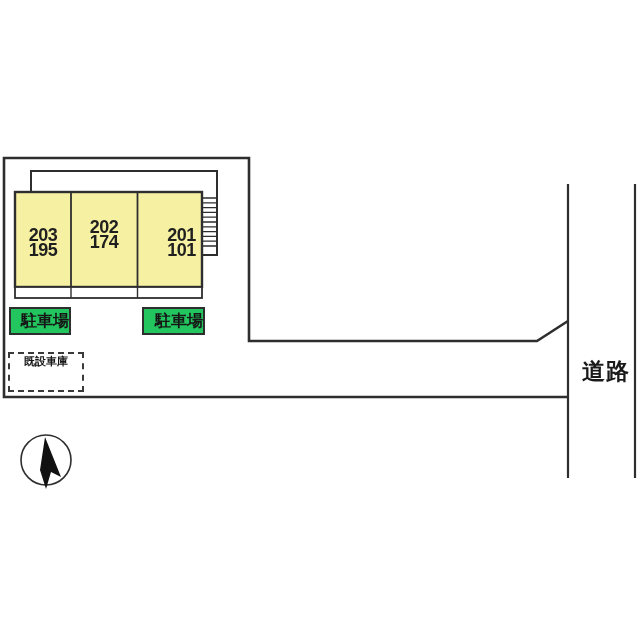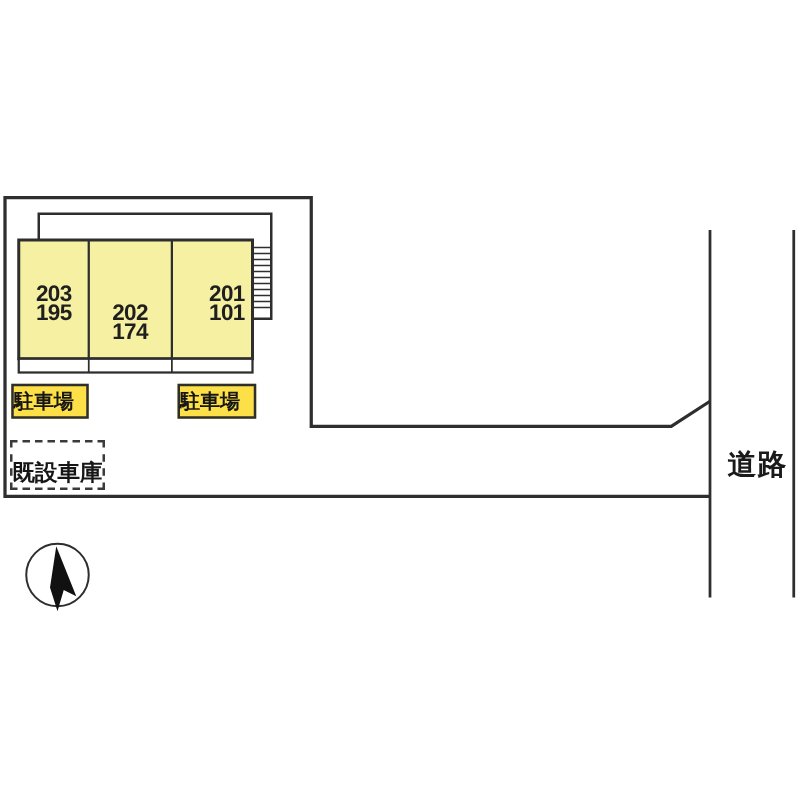--- a/index.html
+++ b/index.html
@@ -8,28 +8,28 @@
     font-family:"Liberation Sans","DejaVu Sans",sans-serif;color:#1c1c1c;
   }
   .stage svg{position:absolute;left:0;top:0;}
   .abs{position:absolute;box-sizing:border-box;}
   .unit-label{
     display:flex;flex-direction:column;align-items:center;justify-content:center;
     padding-top:6px;font-size:18px;line-height:15px;font-weight:700;
     letter-spacing:-0.5px;color:#1f1f1f;z-index:5;
   }
   .tag-box{
-    display:flex;align-items:center;justify-content:flex-start;
-    background:#fde047;border:2px solid #2e2e2e;
+    display:flex;align-items:center;justify-content:flex-end;
+    background:#22c55e;border:2px solid #2e2e2e;
     font-size:16px;font-weight:700;color:#161616;z-index:5;white-space:nowrap;
   }
   .garage-box{
-    display:flex;align-items:flex-end;justify-content:center;
+    display:flex;align-items:flex-start;justify-content:center;
     border:2px dashed #3a3a3a;background:#ffffff;
-    font-size:18px;font-weight:700;color:#161616;z-index:5;white-space:nowrap;
+    font-size:11px;font-weight:700;color:#161616;z-index:5;white-space:nowrap;
   }
   .road-label{
     font-size:23px;font-weight:700;letter-spacing:1px;color:#1a1a1a;z-index:5;white-space:nowrap;
   }
 </style>
 </head>
 <body>
 
 <div class="stage">
 
@@ -55,21 +55,21 @@
     <g>
       <circle cx="46" cy="460" r="25" fill="#ffffff" stroke="#2e2e2e" stroke-width="1.6"></circle>
       <polygon points="45,437 61,477 51,472 46,489 40,470" fill="#111111"></polygon>
     </g>
   </svg>
 
   <div class="abs unit-label" style="left:15px;top:192px;width:56px;height:95px;">
     <span>203</span>
     <span>195</span>
   </div>
-  <div class="abs unit-label" style="left:71px;top:207px;width:66px;height:95px;">
+  <div class="abs unit-label" style="left:71px;top:184px;width:66px;height:95px;">
     <span>202</span>
     <span>174</span>
   </div>
   <div class="abs unit-label" style="left:137px;top:192px;width:65px;height:95px;padding-left:24px;">
     <span>201</span>
     <span>101</span>
   </div>
 
   <div class="abs tag-box" style="left:9px;top:307px;width:62px;height:28px;">
     <span>駐車場</span>

